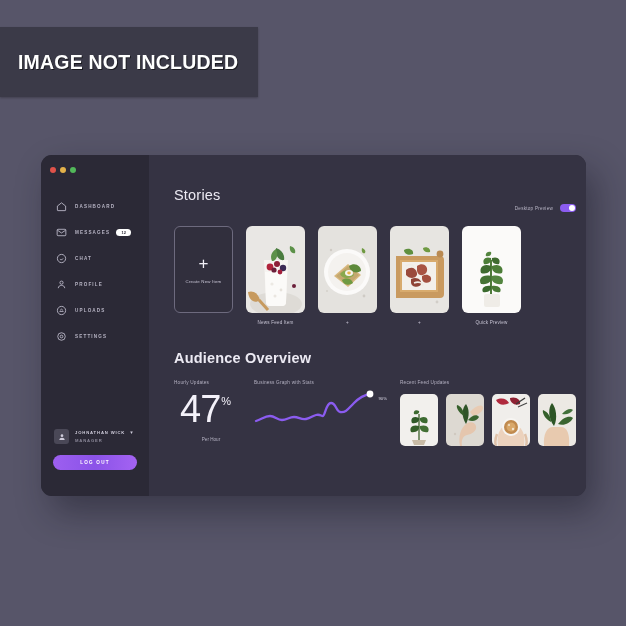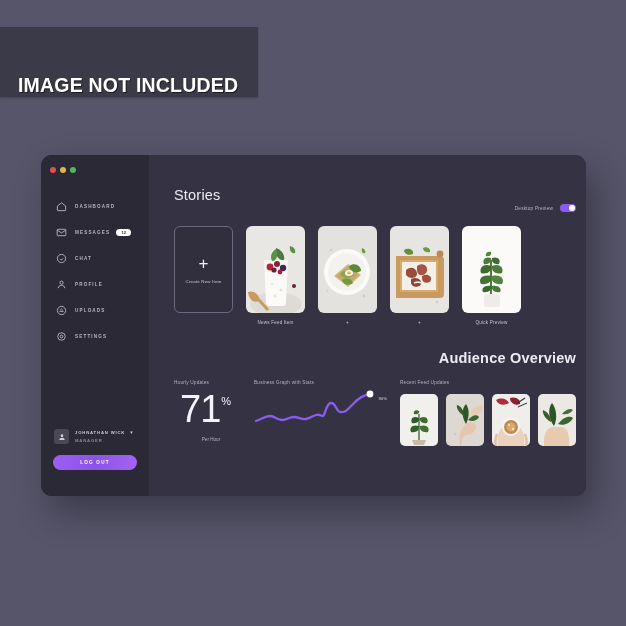--- a/index.html
+++ b/index.html
@@ -12,21 +12,21 @@
     font-family: "Liberation Sans", sans-serif;
     position: relative;
   }
 
   
   .watermark {
     position: absolute;
     left: 0; top: 27px;
     width: 258px; height: 70px;
     background: #3b3a48;
-    display: flex; align-items: flex-end;
+    display: flex; align-items: center;
     box-shadow: 0 1px 2px rgba(0,0,0,.25);
     z-index: 50;
   }
   .watermark span {
     color: #ffffff;
     font-size: 19.5px;
     font-weight: bold;
     letter-spacing: .2px;
     padding-left: 18px;
     text-shadow: 1px 1px 0 rgba(0,0,0,.55);
@@ -233,21 +233,20 @@
 
   
   .ph { width: 100%; height: 100%; display: block; }
 
   
   .aud-title {
     color: #eceaf3;
     font-size: 14.5px;
     margin-top: 24px;
     letter-spacing: .2px;
-    text-align: right;
   }
   .aud-body {
     display: flex;
     margin-top: 14px;
   }
   .col-label {
     color: #b4b1c2;
     font-size: 4.7px;
     letter-spacing: .2px;
   }
@@ -534,21 +533,21 @@
 
     </div>
 
     <h2 class="aud-title">Audience Overview</h2>
 
     <div class="aud-body">
 
       <div class="col-hourly">
         <div class="col-label">Hourly Updates</div>
         <div class="big-stat">
-          <span class="big-num">71</span>
+          <span class="big-num">47</span>
           <span class="big-pct">%</span>
         </div>
         <div class="per-hour">Per Hour</div>
       </div>
 
       <div class="col-graph">
         <div class="col-label">Business Graph with Stats</div>
         <div class="graph-box">
           <svg width="124" height="44" viewBox="0 0 124 44">
             <path id="chart-line" fill="none" stroke="#8b5cf0" stroke-width="2.3" stroke-linecap="round" stroke-linejoin="round" d="M2 32 C8 30,11 27,16 27 C21 27,23 31,28 31 C33 31,35 28,40 28

